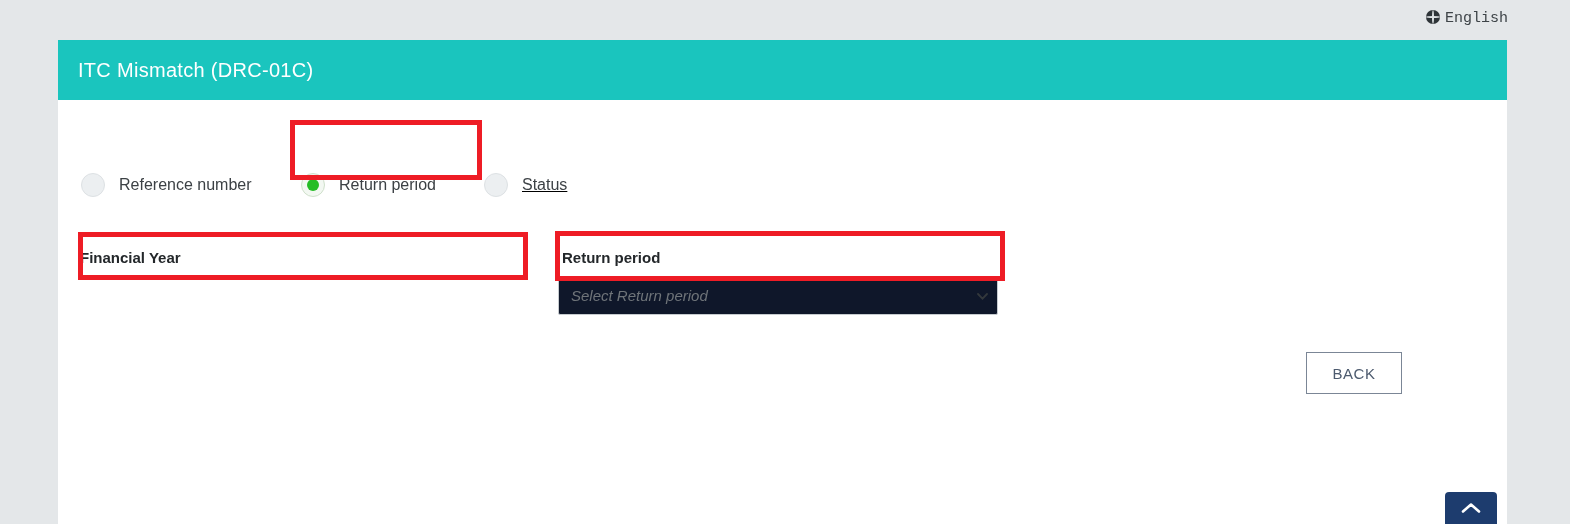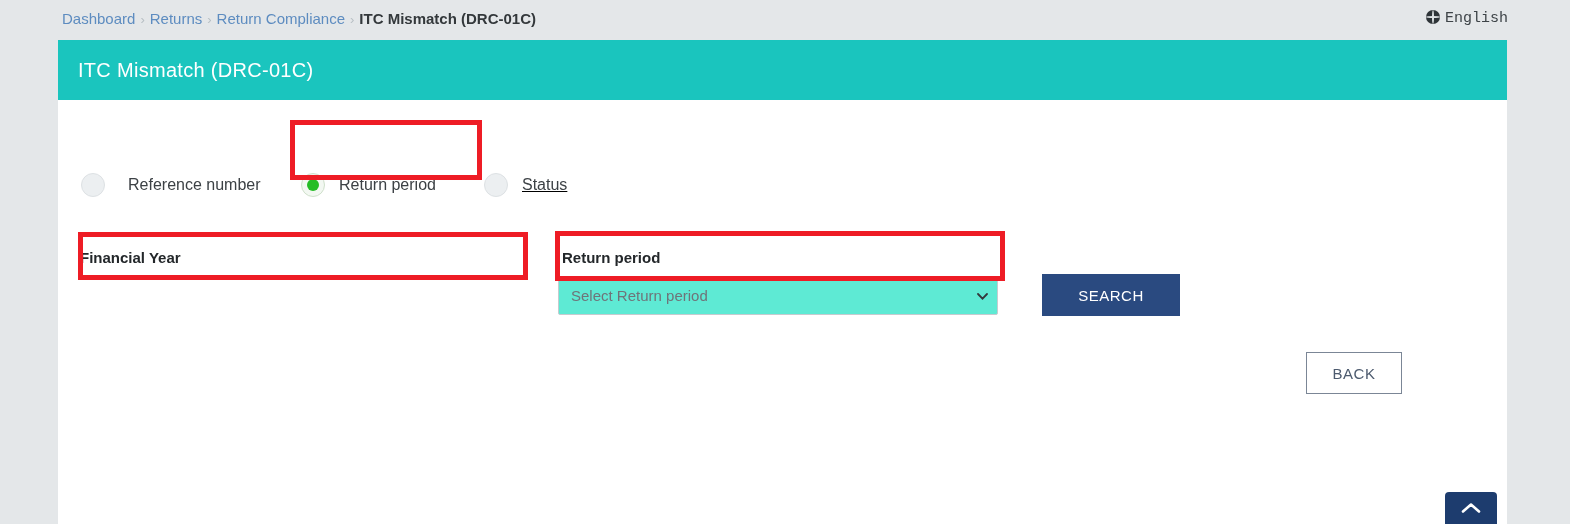--- a/index.html
+++ b/index.html
@@ -119,21 +119,21 @@
     height: 40px;
   }
   .radio-item {
     position: absolute;
     top: 0;
     height: 34px;
     display: flex;
     align-items: center;
     white-space: nowrap;
   }
-  .radio-item.r1 { left: 23px; gap: 9px; }
+  .radio-item.r1 { left: 23px; }
   .radio-item.r2 { left: 243px; }
   .radio-item.r3 { left: 426px; text-decoration: underline; }
 
   .radio-dot {
     width: 24px; height: 24px;
     border-radius: 50%;
     background: #eceff1;
     border: 1px solid #dde1e4;
     position: relative;
     flex: none;
@@ -192,21 +192,21 @@
     top: 50%;
     margin-top: -3px;
     width: 9px; height: 9px;
     pointer-events: none;
   }
   .chev svg { display: block; }
 
   .fy-wrap { left: 22px; top: 237px; width: 440px; height: 38px; }
   .rp-wrap { left: 500px; top: 237px; width: 440px; height: 38px; }
   .fy-wrap .sel, .rp-wrap .sel { left: 0; top: 0; width: 440px; }
-  .rp-wrap .sel { background: #5eead4; }
+  .rp-wrap .sel { background: #0f172a; font-style: italic; }
 
   
   .btn-search {
     position: absolute;
     left: 984px;
     top: 234px;
     width: 138px;
     height: 42px;
     background: #2a4a80;
     color: #ffffff;
@@ -259,23 +259,20 @@
   .anno-radio  { left: 290px; top: 120px; width: 192px; height: 60px; }
   .anno-fy     { left: 78px;  top: 232px; width: 450px; height: 48px; }
   .anno-rp     { left: 555px; top: 231px; width: 450px; height: 50px; }
 </style>
 </head>
 <body>
 
 <div id="page">
 
   <div class="breadcrumb-bar">
-    <div class="breadcrumb">
-      <span class="crumb-link">Dashboard</span><span class="crumb-sep">›</span><span class="crumb-link">Returns</span><span class="crumb-sep">›</span><span class="crumb-link">Return Compliance</span><span class="crumb-sep">›</span><span class="crumb-current">ITC Mismatch (DRC-01C)</span>
-    </div>
 
     <div class="lang">
       <span class="globe"></span><span>English</span>
     </div>
   </div>
 
   <div class="card">
 
     <div class="card-header">
       <div class="card-title">ITC Mismatch (DRC-01C)</div>
@@ -308,21 +305,20 @@
       <select class="sel">
         <option>Select Return period</option>
       </select>
       <span class="chev">
         <svg width="11" height="7" viewBox="0 0 11 7">
             <path d="M1 1 L5.5 5.6 L10 1" stroke="#33383c" stroke-width="1.8" fill="none" stroke-linecap="round"></path>
           </svg>
       </span>
     </div>
 
-    <button class="btn-search">SEARCH</button>
 
     <button class="btn-back">BACK</button>
 
     <div class="scroll-top">
       <svg width="20" height="12" viewBox="0 0 20 12">
           <path d="M2 9.5 L10 2.5 L18 9.5" stroke="#ffffff" stroke-width="2.6" fill="none" stroke-linecap="round" stroke-linejoin="round"></path>
         </svg>
     </div>
 
   </div>

